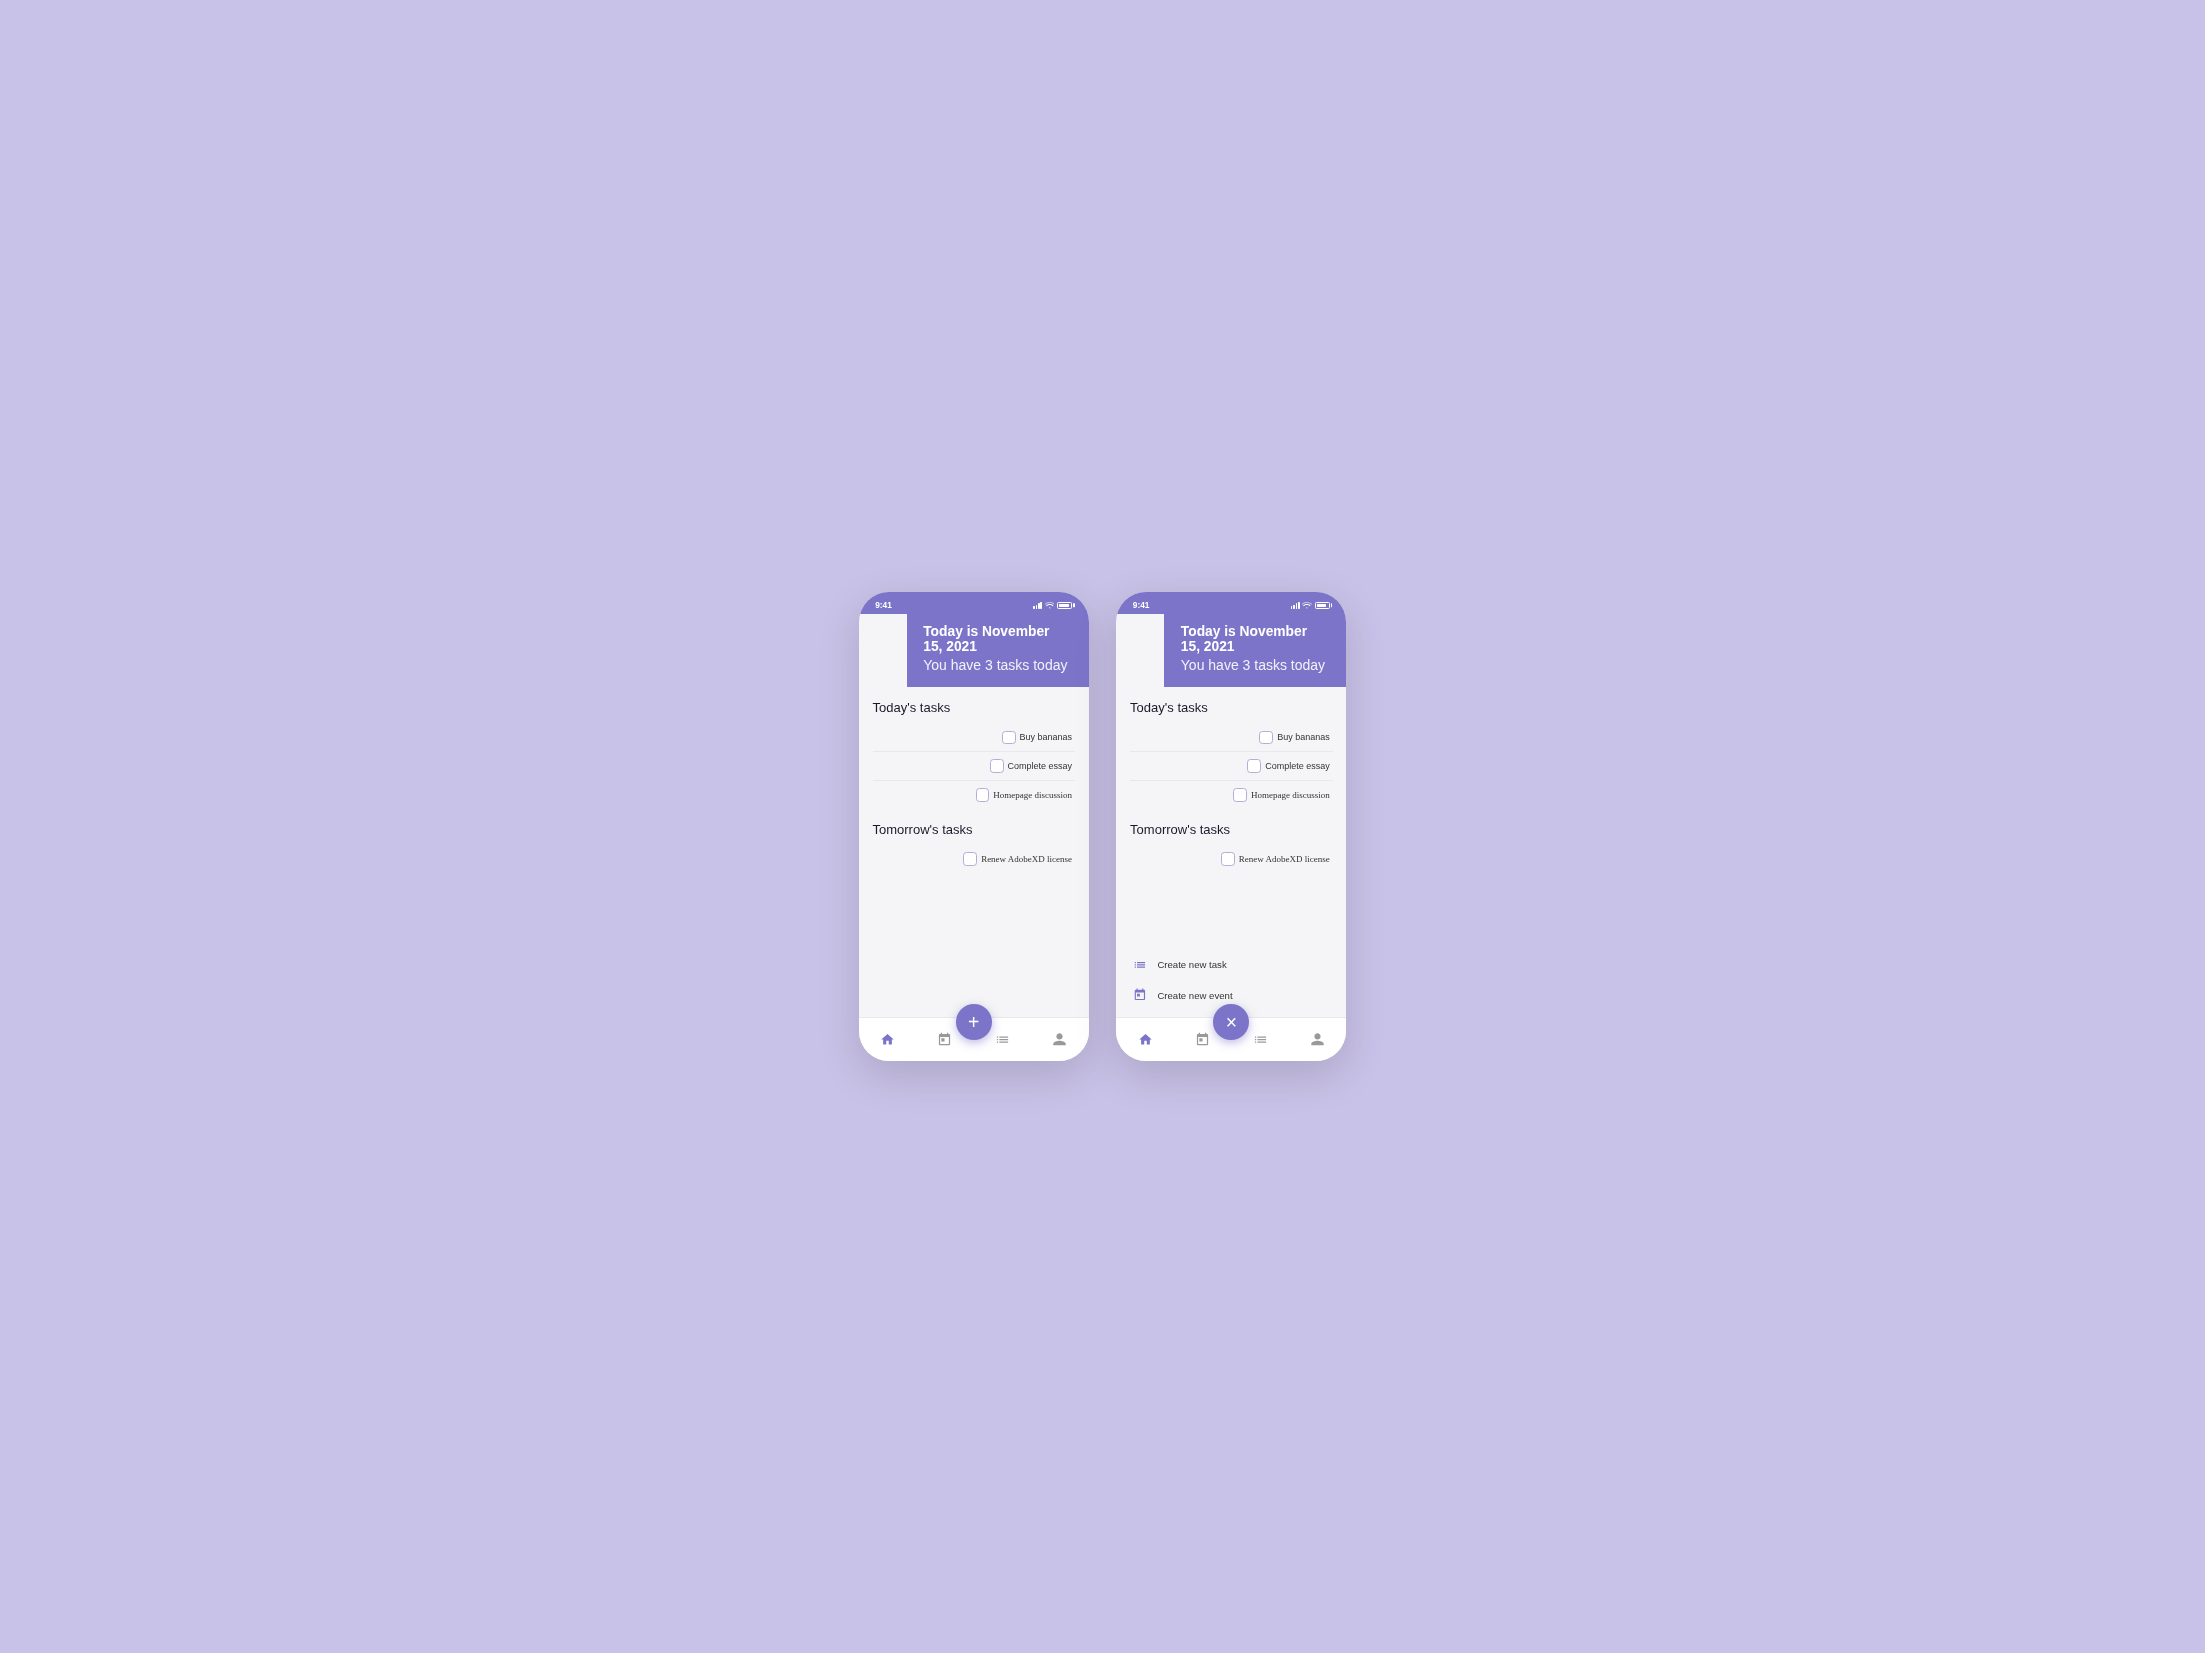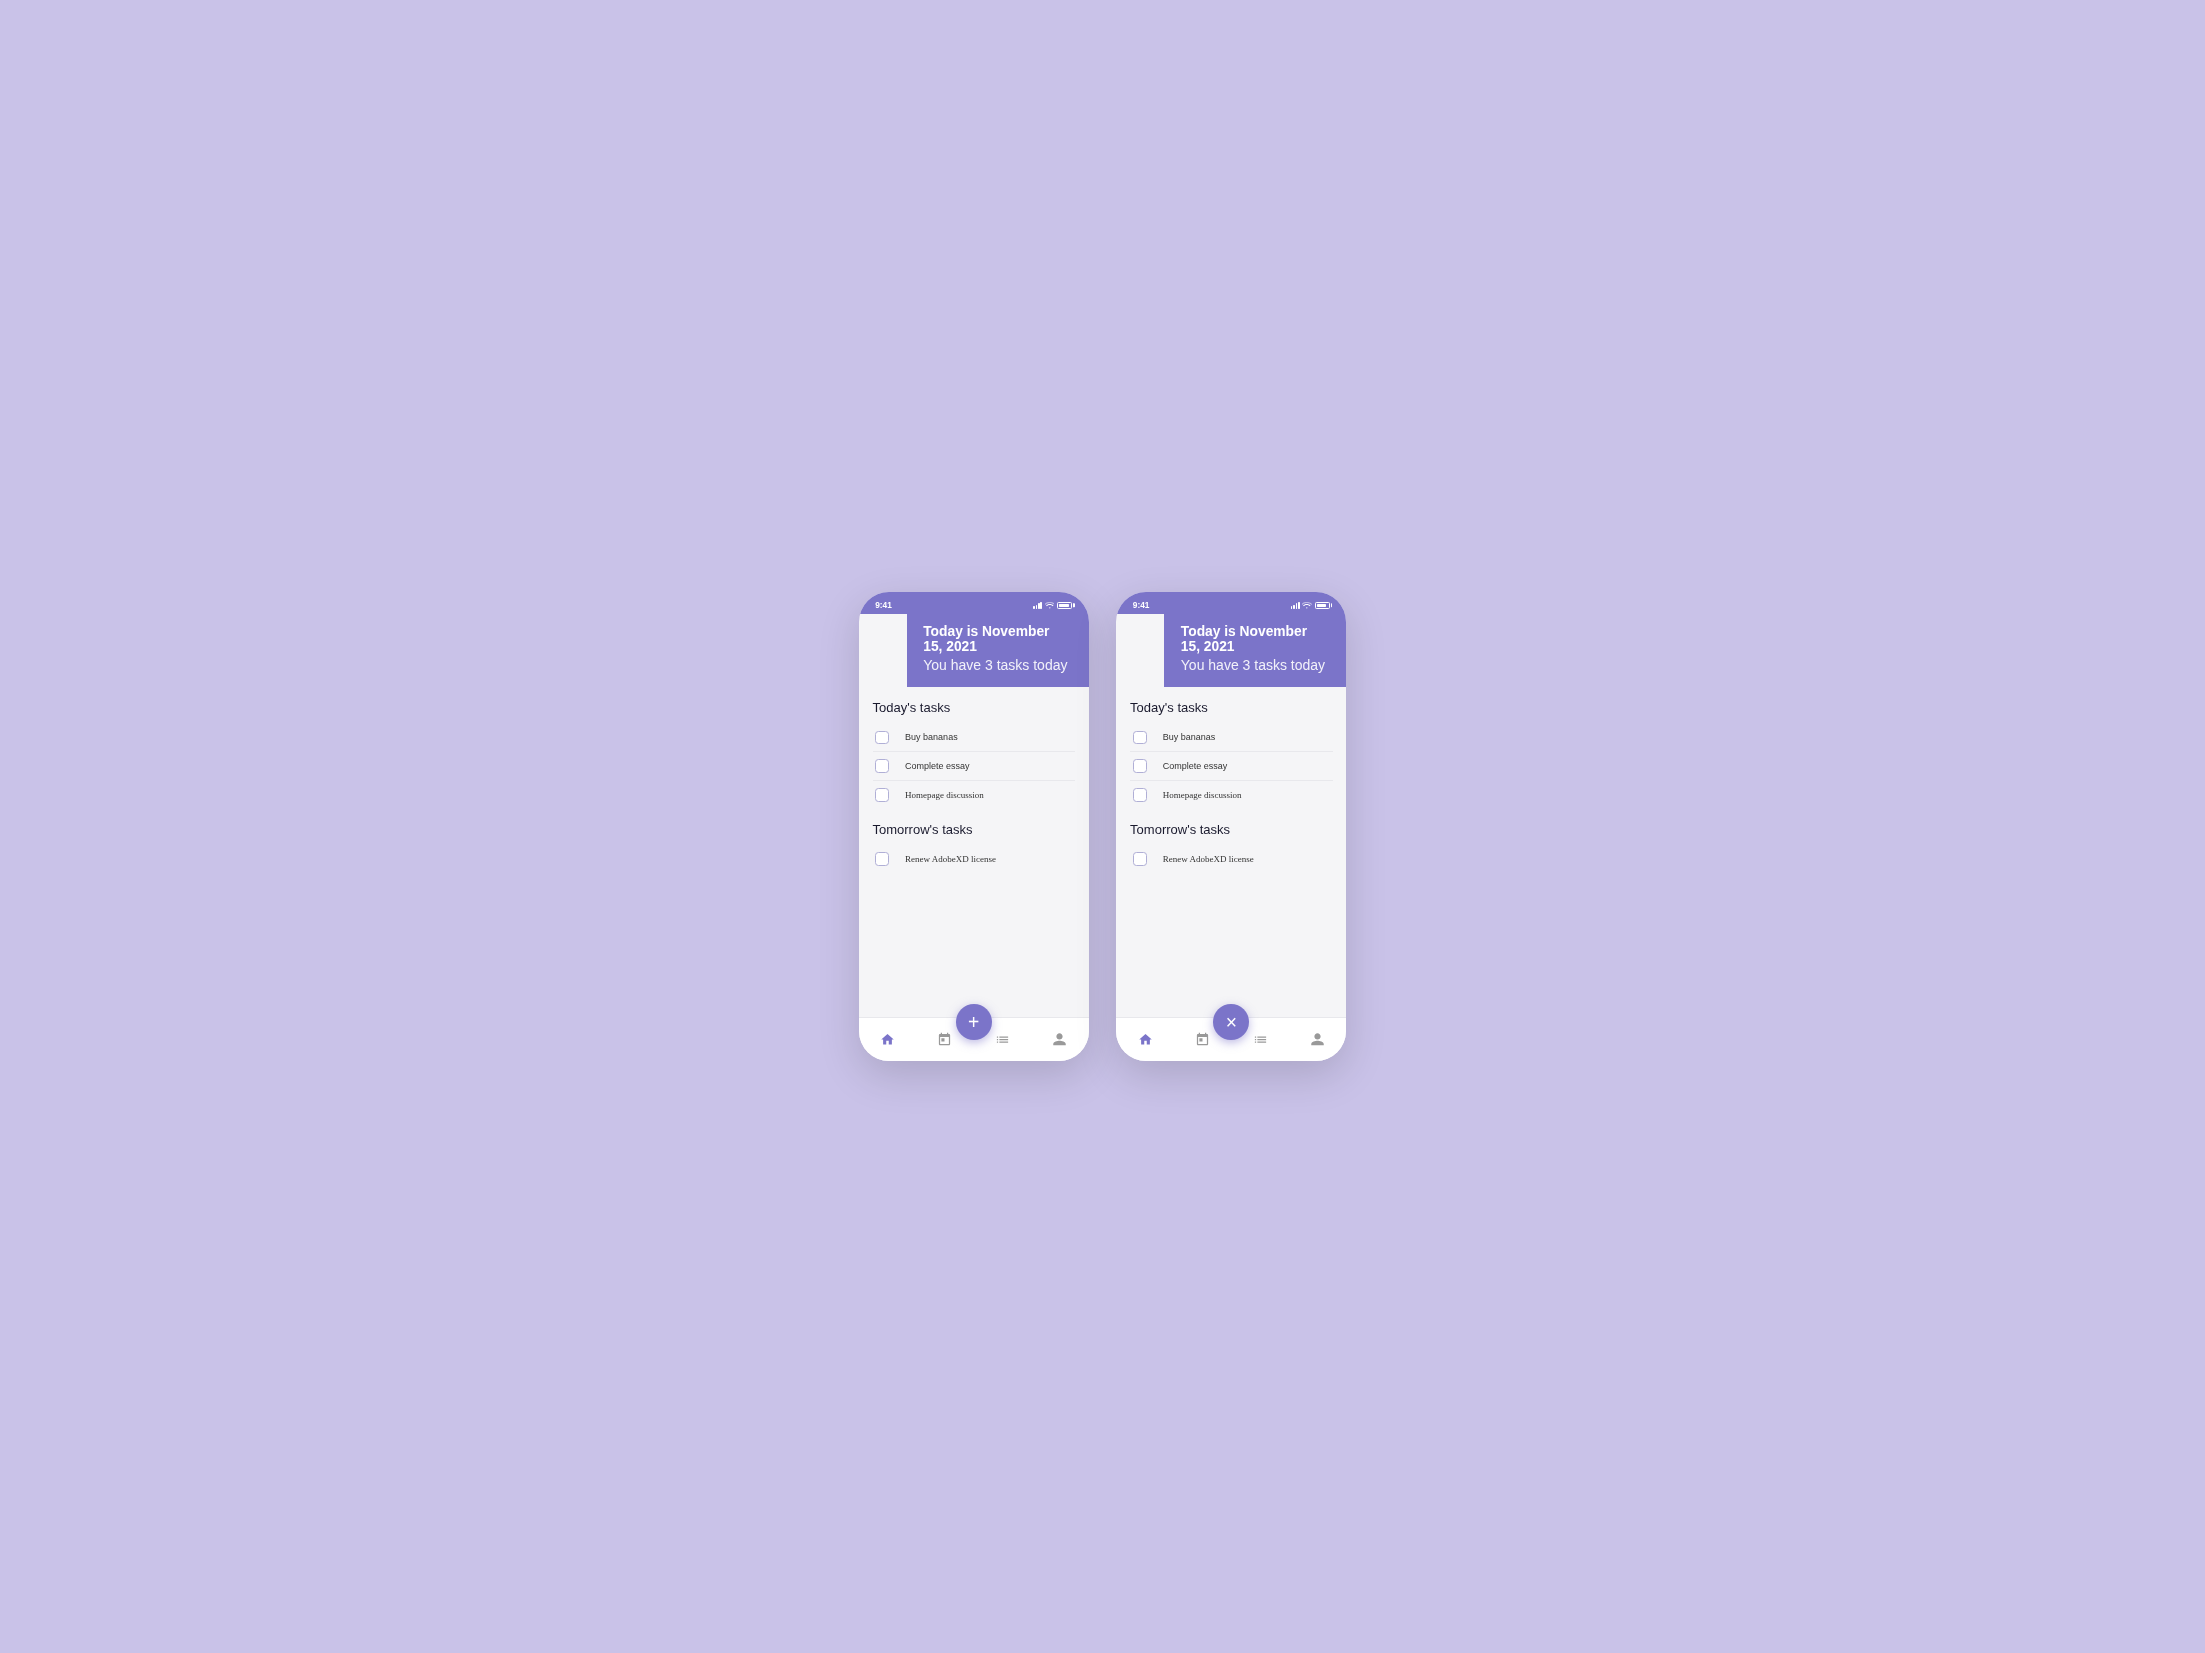--- a/index.html
+++ b/index.html
@@ -130,21 +130,22 @@
 
     .task-list {
       margin-bottom: 13.8px;
     }
 
     .task-item {
       display: flex;
       align-items: center;
       padding: 6.9px 2.8px;
       border-bottom: 0.7px solid #e8e8ec;
-      gap: 16px;
+      gap: 4px;
+      justify-content: flex-end;
     }
 
     .task-item:last-child {
       border-bottom: none;
       font-family: Liberation Serif, serif;
     }
 
     .checkbox {
       width: 13.8px;
       height: 13.8px;
@@ -374,20 +375,38 @@
 
       <div class="task-list">
         <div class="section-title">Tomorrow's tasks</div>
         <div class="task-item">
           <div class="checkbox"></div>
           <span class="task-label">Renew AdobeXD license</span>
         </div>
       </div>
     </div>
 
+    <div class="fab-overlay">
+      <div class="fab-action">
+        <div class="fab-action-icon">
+          <svg width="13.8" height="13.8" viewBox="0 0 24 24" fill="#7b74c9">
+            <path d="M3 13h2v-2H3v2zm0 4h2v-2H3v2zm0-8h2V7H3v2zm4 4h14v-2H7v2zm0 4h14v-2H7v2zM7 7v2h14V7H7z"></path>
+          </svg>
+        </div>
+        <span class="fab-action-label">Create new task</span>
+      </div>
+      <div class="fab-action">
+        <div class="fab-action-icon">
+          <svg width="13.8" height="13.8" viewBox="0 0 24 24" fill="#7b74c9">
+            <path d="M19 3h-1V1h-2v2H8V1H6v2H5c-1.1 0-2 .9-2 2v14c0 1.1.9 2 2 2h14c1.1 0 2-.9 2-2V5c0-1.1-.9-2-2-2zm0 16H5V8h14v11zM7 10h5v5H7z"></path>
+          </svg>
+        </div>
+        <span class="fab-action-label">Create new event</span>
+      </div>
+    </div>
 
     <div class="bottom-nav">
       <div class="nav-item active">
         <svg width="15" height="15" viewBox="0 0 24 24" fill="currentColor">
           <path d="M10 20v-6h4v6h5v-8h3L12 3 2 12h3v8z"></path>
         </svg>
       </div>
       <div class="nav-item">
         <svg width="15" height="15" viewBox="0 0 24 24" fill="currentColor">
           <path d="M19 3h-1V1h-2v2H8V1H6v2H5c-1.1 0-2 .9-2 2v14c0 1.1.9 2 2 2h14c1.1 0 2-.9 2-2V5c0-1.1-.9-2-2-2zm0 16H5V8h14v11zM7 10h5v5H7z"></path>

